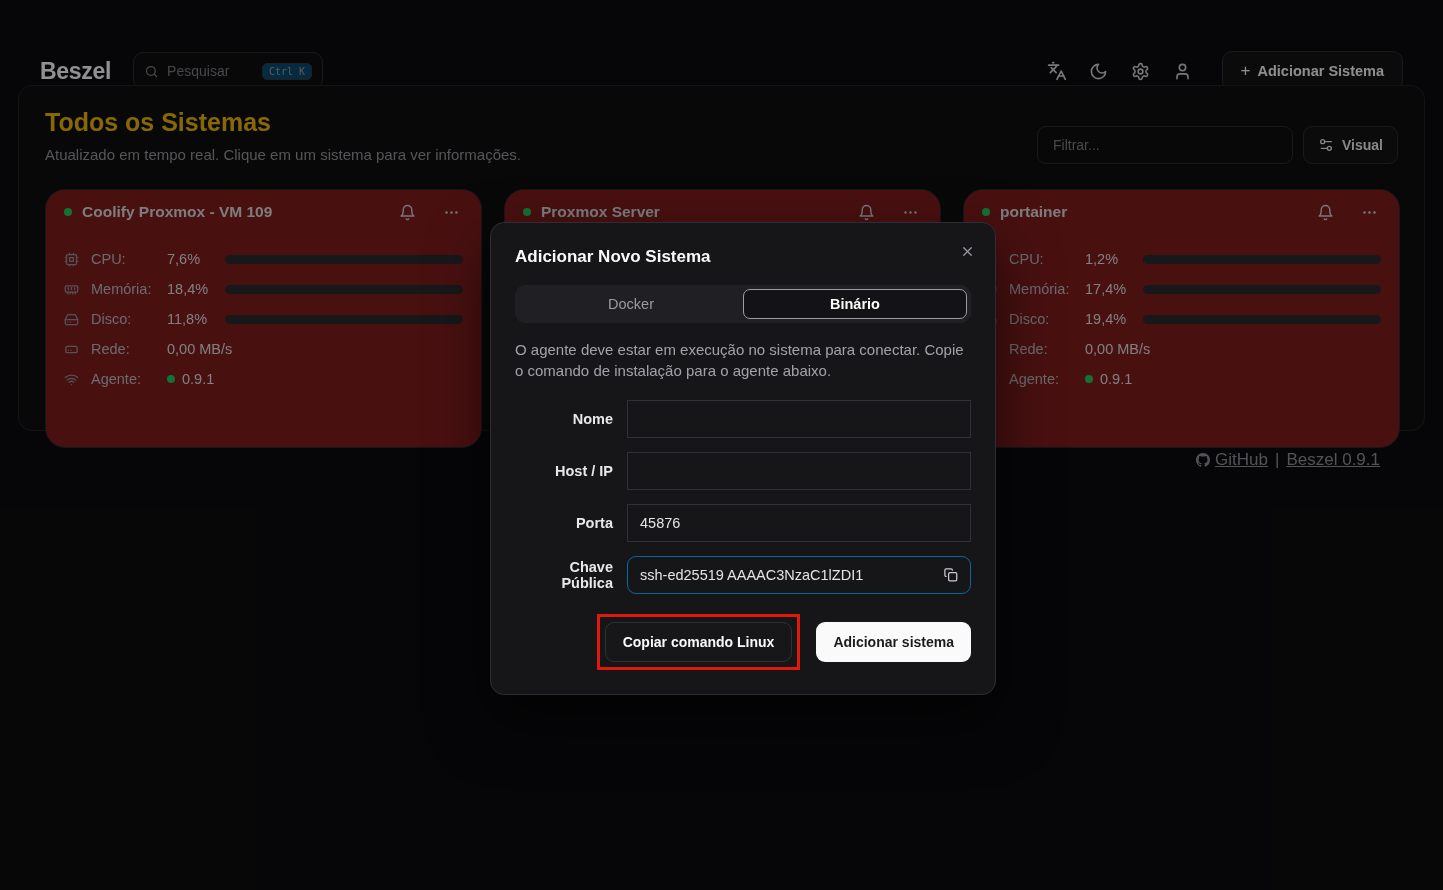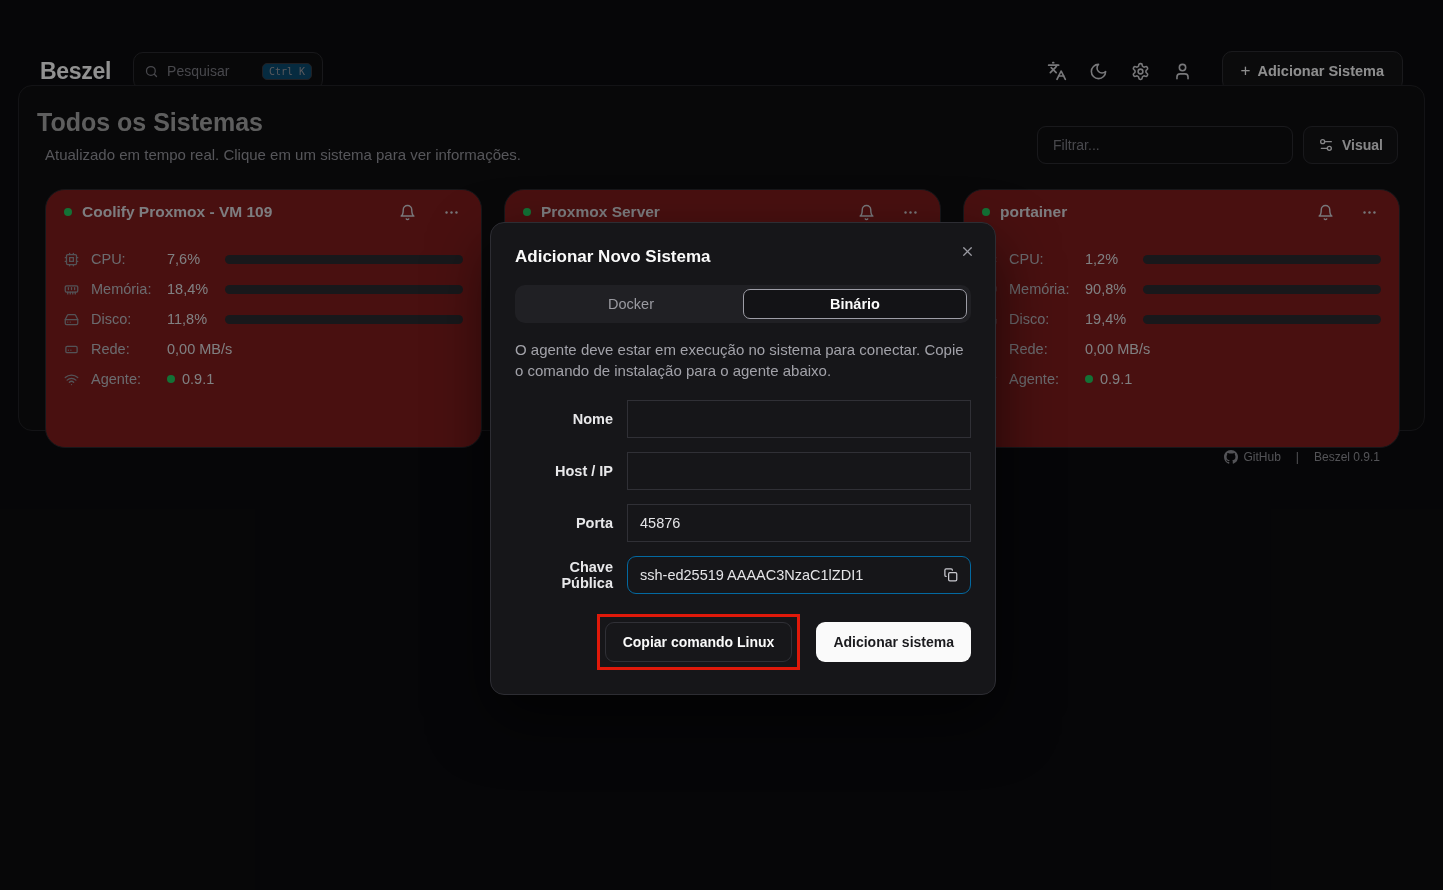--- a/index.html
+++ b/index.html
@@ -12,21 +12,21 @@
   .logo { font-size:23px; font-weight:800; color:#fafafa; letter-spacing:-0.3px; }
   .searchbox { margin-left:22px; width:190px; height:38px; border:1px solid #2a2a2f; border-radius:10px; display:flex; align-items:center; gap:8px; padding:0 10px; color:#7c7c84; font-size:14px; cursor:pointer; background:#0e0e10; }
   .kbd { margin-left:auto; border:1px solid #38383e; background:#0c4a6e; border-radius:5px; font-family:"DejaVu Sans Mono", monospace; font-size:10px; padding:2px 6px; color:#9a9aa1; white-space:nowrap; }
   .nav-right { margin-left:auto; display:flex; align-items:center; gap:8px; }
   .icon-btn { width:34px; height:34px; display:flex; align-items:center; justify-content:center; color:#cfcfd4; border-radius:8px; cursor:pointer; background:none; border:none; }
   .add-btn { margin-left:14px; height:40px; padding:0 18px; border-radius:10px; border:1px solid #2e2e33; background:#131316; color:#f4f4f5; font-weight:700; font-size:14.5px; display:flex; align-items:center; gap:7px; cursor:pointer; font-family:inherit; }
   .plus { font-size:17px; font-weight:500; }
 
   
   .panel { position:absolute; left:18px; top:85px; width:1407px; height:346px; border:1px solid #222226; border-radius:14px; background:#0f0f11; }
-  .page-title { position:absolute; left:18px; top:22px; font-size:25px; font-weight:700; color:#a3a3a3; }
+  .page-title { position:absolute; left:26px; top:22px; font-size:25px; font-weight:700; color:#eab308; }
   .page-sub { position:absolute; left:26px; top:60px; font-size:15px; color:#94949b; }
   .filter-row { position:absolute; top:40px; right:26px; display:flex; gap:10px; }
   .filter-input { width:256px; height:38px; background:transparent; border:1px solid #2c2c31; border-radius:9px; padding:0 15px; color:#e4e4e7; font-size:14px; outline:none; font-family:Liberation Sans, sans-serif; }
   .filter-input::placeholder { color:#7c7c84; }
   .visual-btn { height:38px; padding:0 14px; border:1px solid #2c2c31; border-radius:9px; background:#131316; color:#e8e8ea; font-size:14px; font-weight:600; display:flex; align-items:center; gap:8px; cursor:pointer; font-family:inherit; }
 
   
   .cards { position:absolute; left:26px; top:103px; width:1355px; display:flex; gap:22px; }
   .card { flex:1; height:259px; border:1px solid #28282d; border-radius:20px; background:#7f1d1d; cursor:pointer; }
   .card-head { height:44px; display:flex; align-items:center; gap:10px; padding:0 18px; }
@@ -36,21 +36,21 @@
   .card-body { padding:10px 18px 0; }
   .stat-row { display:flex; align-items:center; height:30px; }
   .stat-icon { width:16px; color:#8f8f97; display:flex; margin-right:11px; flex:none; }
   .stat-label { width:76px; font-size:14.5px; color:#b9b9bf; flex:none; }
   .stat-value { min-width:58px; font-size:14.5px; color:#dcdcdf; white-space:nowrap; display:flex; align-items:center; gap:7px; }
   .bar { flex:1; height:9px; border-radius:9px; background:#2a2a2f; overflow:hidden; }
   .fill { height:100%; border-radius:9px; background:#17a34a; }
   .agent-dot { width:8px; height:8px; border-radius:50%; background:#22c55e; display:inline-block; }
 
   
-  .footer { position:absolute; top:450px; right:63px; display:flex; align-items:center; gap:15px; color:#8f8f96; font-size:12px; }
+  .footer { position:absolute; top:450px; right:63px; display:flex; align-items:center; gap:7px; color:#8f8f96; font-size:17px;text-decoration:underline; }
   .footer a { color:#8f8f96; text-decoration:none; display:flex; align-items:center; gap:5px; }
 
   
   .overlay { position:absolute; inset:0; background:rgba(0,0,0,0.42); z-index:10; }
   .modal { position:absolute; left:490px; top:222px; width:506px; background:#161619; border:1px solid #2d2d33; border-radius:14px; padding:24px; z-index:20; box-shadow:0 25px 60px rgba(0,0,0,0.6); }
   .modal-title { font-size:17px; font-weight:700; color:#fafafa; }
   .modal-close { position:absolute; top:16px; right:16px; color:#9a9aa1; background:none; border:none; cursor:pointer; width:24px; height:24px; display:flex; align-items:center; justify-content:center; }
   .tabs { margin-top:18px; height:38px; background:#202024; border-radius:10px; padding:4px; display:flex; }
   .tab { flex:1; display:flex; align-items:center; justify-content:center; font-size:14.5px; color:#9a9aa1; border-radius:7px; cursor:pointer; border:1px solid transparent; }
   .tab.active { color:#fafafa; font-weight:700; background:#131316; border:1px solid #9d9da6; }
@@ -281,21 +281,21 @@
             <span class="bar"><span class="fill" style="width: 1.2%;"></span></span>
           </div>
           <div class="stat-row">
             <span class="stat-icon">
                 <svg width="15" height="15" viewBox="0 0 24 24" fill="none" stroke="currentColor" stroke-width="2" stroke-linecap="round">
                   <rect x="2" y="6" width="20" height="10" rx="2"></rect>
                   <path d="M6 16v3M10 16v3M14 16v3M18 16v3M7 9v3M12 9v3M17 9v3"></path>
                 </svg>
               </span>
             <span class="stat-label">Memória:</span>
-            <span class="stat-value">90,8%</span>
+            <span class="stat-value">17,4%</span>
             <span class="bar"><span class="fill" style="width: 20.1%;"></span></span>
           </div>
           <div class="stat-row">
             <span class="stat-icon">
                 <svg width="15" height="15" viewBox="0 0 24 24" fill="none" stroke="currentColor" stroke-width="2" stroke-linecap="round" stroke-linejoin="round">
                   <path d="M5.45 5.11 2 12v6a2 2 0 0 0 2 2h16a2 2 0 0 0 2-2v-6l-3.45-6.89A2 2 0 0 0 16.76 4H7.24a2 2 0 0 0-1.79 1.11z"></path>
                   <path d="M2 12h20"></path>
                   <path d="M6 16h.01M10 16h.01"></path>
                 </svg>
               </span>

